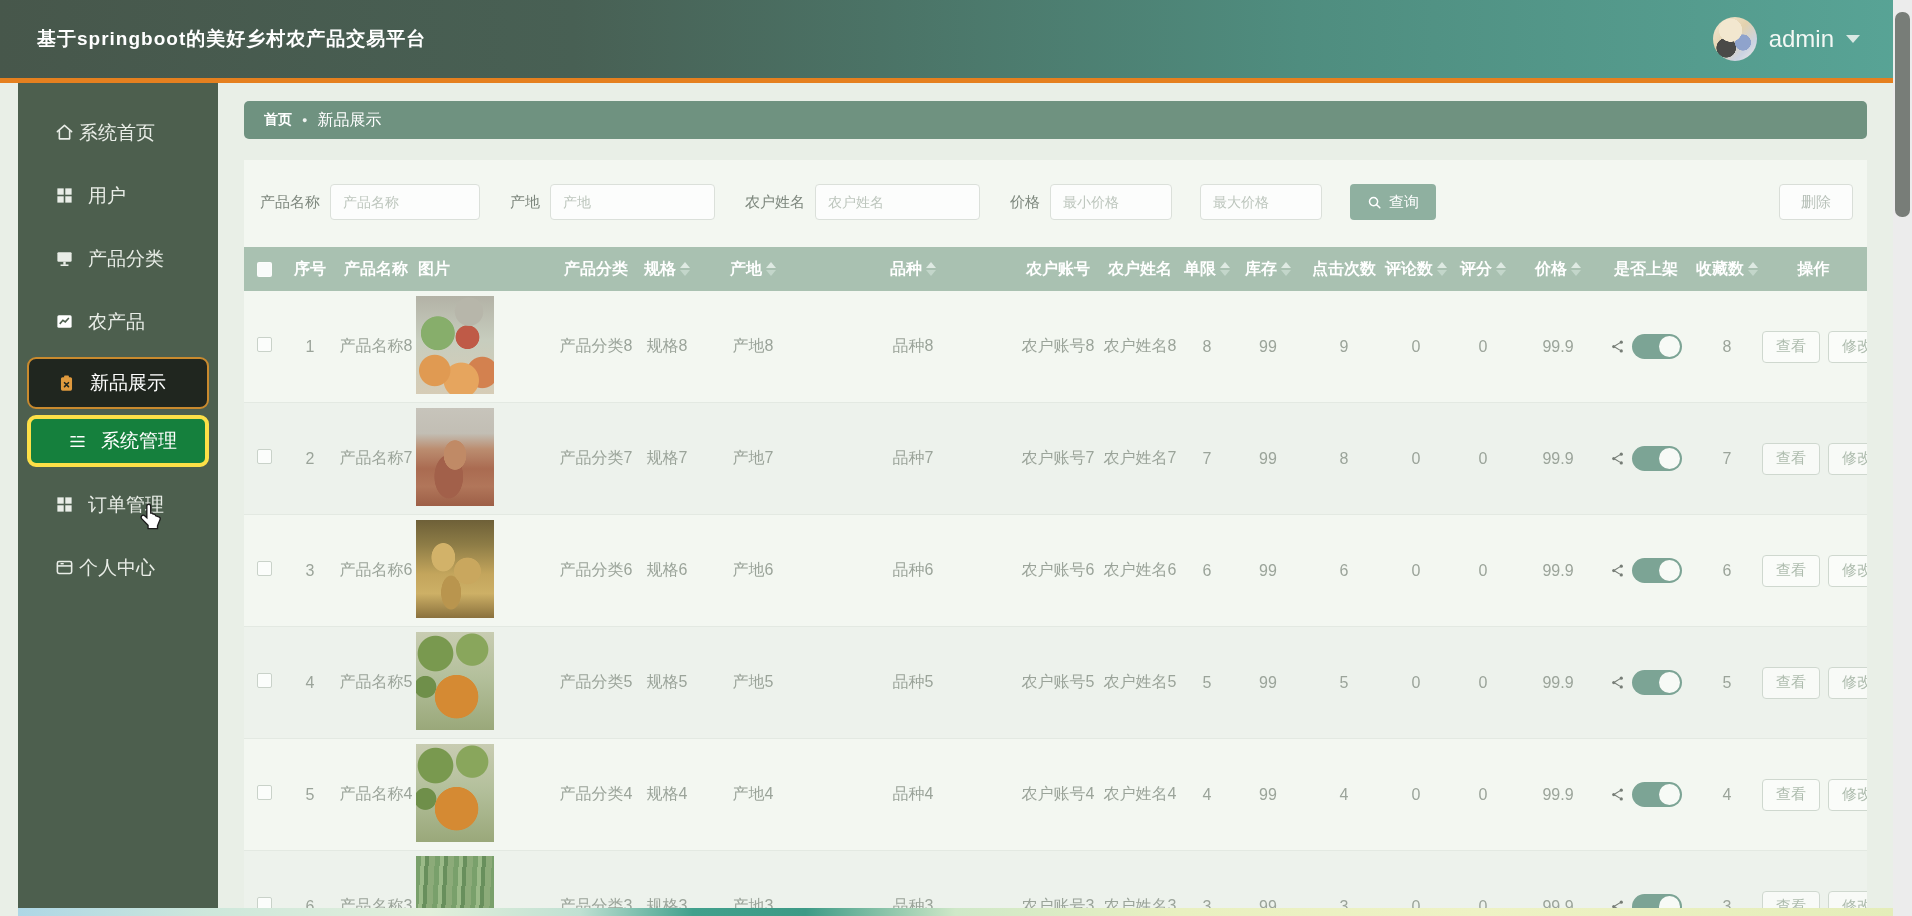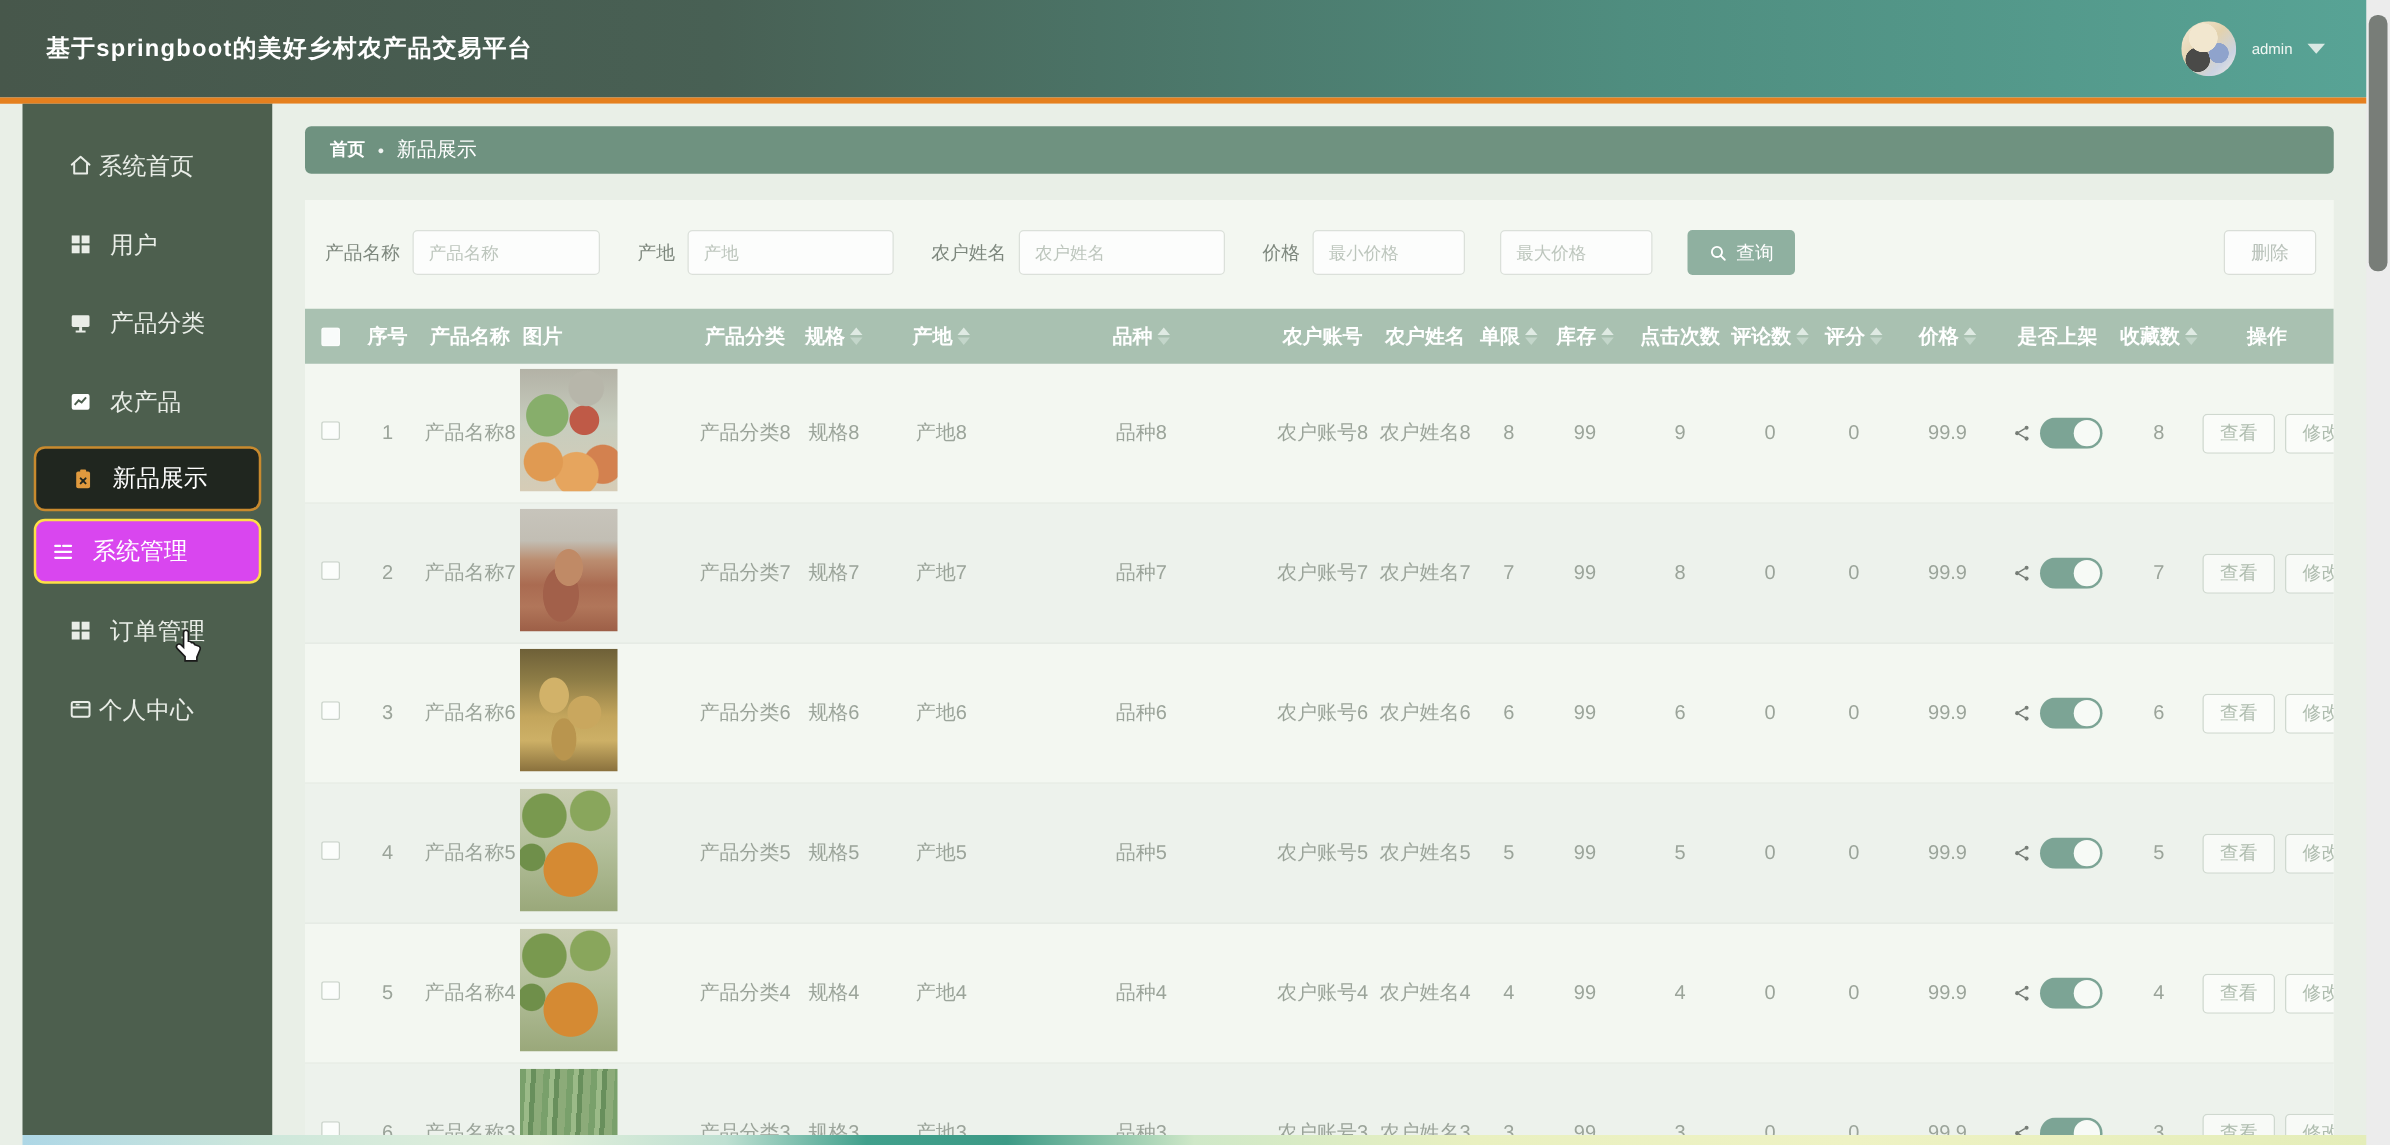--- a/index.html
+++ b/index.html
@@ -11,34 +11,34 @@
   .topbar { position:absolute; left:0; top:0; right:0; height:78px;
     background:linear-gradient(90deg,#47574b 0%,#486054 30%,#4f8d7f 68%,#58a496 100%);
     display:flex; align-items:center; }
   .topbar .title { color:#fff; font-size:19px; font-weight:bold; margin-left:37px; letter-spacing:1px; }
   .userbox { position:absolute; right:52px; top:0; height:78px; display:flex; align-items:center; gap:12px; cursor:pointer; }
   .avatar { width:44px; height:44px; border-radius:50%;
     background: radial-gradient(circle at 40% 30%, #f2e7cf 0 28%, transparent 29%),
                 radial-gradient(circle at 68% 58%, #8fa3cc 0 20%, transparent 21%),
                 radial-gradient(circle at 30% 70%, #4a4a48 0 22%, transparent 23%),
                 linear-gradient(135deg,#f5ead6 0%,#e3d2ae 45%,#cbd3e2 75%,#f3ece2 100%); }
-  .username { color:#f2f7f4; font-size:12px; }
+  .username { color:#f2f7f4; font-size:24px; }
   .caret-down { width:0; height:0; border-left:7px solid transparent; border-right:7px solid transparent; border-top:8px solid #d9e9e4; }
   .accent-line { position:absolute; left:0; top:78px; right:0; height:5px; background:#e5801f; }
 
   
   .sidebar { position:absolute; left:18px; top:83px; width:200px; bottom:8px; background:#4d5f4e; }
   .menu { padding-top:18px; }
   .mitem { height:63px; display:flex; align-items:center; gap:14px; padding-left:37px;
     color:#e9ede7; font-size:19px; cursor:pointer; }
   .mitem.tight { gap:5px; }
   .mitem svg { width:19px; height:19px; flex:none; }
   .mitem.active { background:#20261f; border:2px solid #c98a2e; border-radius:9px; margin:4px 9px; height:52px; padding-left:28px; color:#fff; }
   .mitem.active svg { color:#e09a3e; }
-  .mitem.hover { background:#d946ef; border:2px solid #fde047; border-radius:9px; margin:6px 9px; height:52px; padding-left:12px; color:#fff; }
+  .mitem.hover { background:#15803d; border:4px solid #fde047; border-radius:9px; margin:6px 9px; height:52px; padding-left:37px; color:#fff; }
 
   
   .main { position:absolute; left:218px; top:83px; right:19px; bottom:8px; background:#e9efe7; overflow:hidden; }
   .breadcrumb { position:absolute; left:26px; right:26px; top:18px; height:38px; background:#6f9280;
     border-radius:5px; display:flex; align-items:center; color:#fff; padding-left:20px; gap:10px; }
   .bc-home { font-size:14px; font-weight:bold; cursor:pointer; }
   .bc-sep { font-size:9px; opacity:.9; }
   .bc-cur { font-size:16px; }
 
   .panel { position:absolute; left:26px; right:26px; top:77px; bottom:0; background:#f3f7f1; overflow:hidden; }

